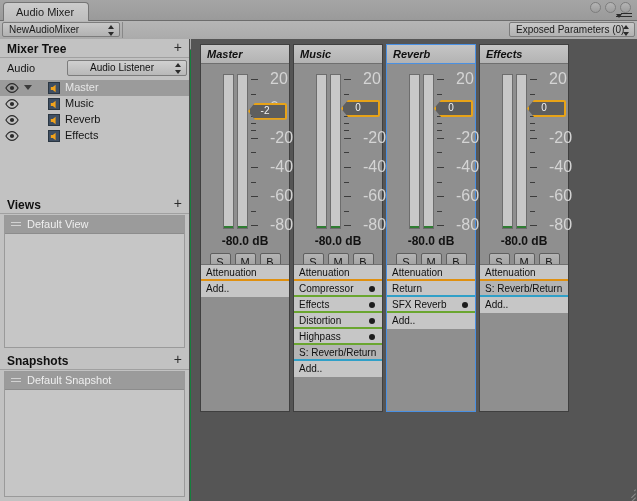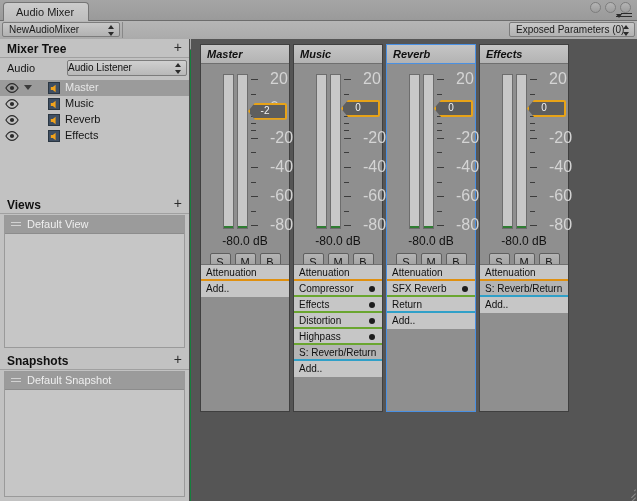--- a/index.html
+++ b/index.html
@@ -172,20 +172,21 @@
   .output-popup {
     position: absolute;
     left: 67px; top: 2px;
     width: 120px; height: 16px;
     background: linear-gradient(to bottom, #d0d0d0, #b8b8b8);
     border: 1px solid #7c7c7c;
     border-radius: 2px;
     box-sizing: border-box;
     font-size: 10px;
     line-height: 14px;
+    text-align: center;
     padding-right: 10px;
     color: #121212;
   }
 
   
   .tree { position: relative; }
   .tree-row {
     position: relative;
     height: 16px;
     background: #c2c2c2;
@@ -357,20 +358,21 @@
     font-size: 10px;
     color: #f2f2f2;
   }
   .db-readout {
     position: absolute;
     left: 0; top: 170px;
     width: 100%;
     text-align: center;
     font-size: 12px;
     color: #121212;
+    font-weight: bold;
   }
   .smb {
     position: absolute;
     left: 0; top: 189px;
     width: 100%;
     display: flex;
     justify-content: center;
     gap: 4px;
   }
   .smb button {
@@ -753,26 +755,26 @@
           <div class="smb">
             <button>S</button>
             <button>M</button>
             <button>B</button>
           </div>
         </div>
         <div class="effects" style="height: 146px;">
           <div class="slot attenuation">
             <span class="name">Attenuation</span>
           </div>
+          <div class="slot plain">
+            <span class="name">Return</span>
+          </div>
           <div class="slot effect">
             <span class="name">SFX Reverb</span>
             <span class="dot"></span>
-          </div>
-          <div class="slot plain">
-            <span class="name">Return</span>
           </div>
           <div class="slot add">
             <span class="name">Add..</span>
           </div>
         </div>
       </div>
       <div class="strip" style="left: 288px;">
         <div class="strip-header">
           <span class="strip-name">Effects</span>
         </div>

